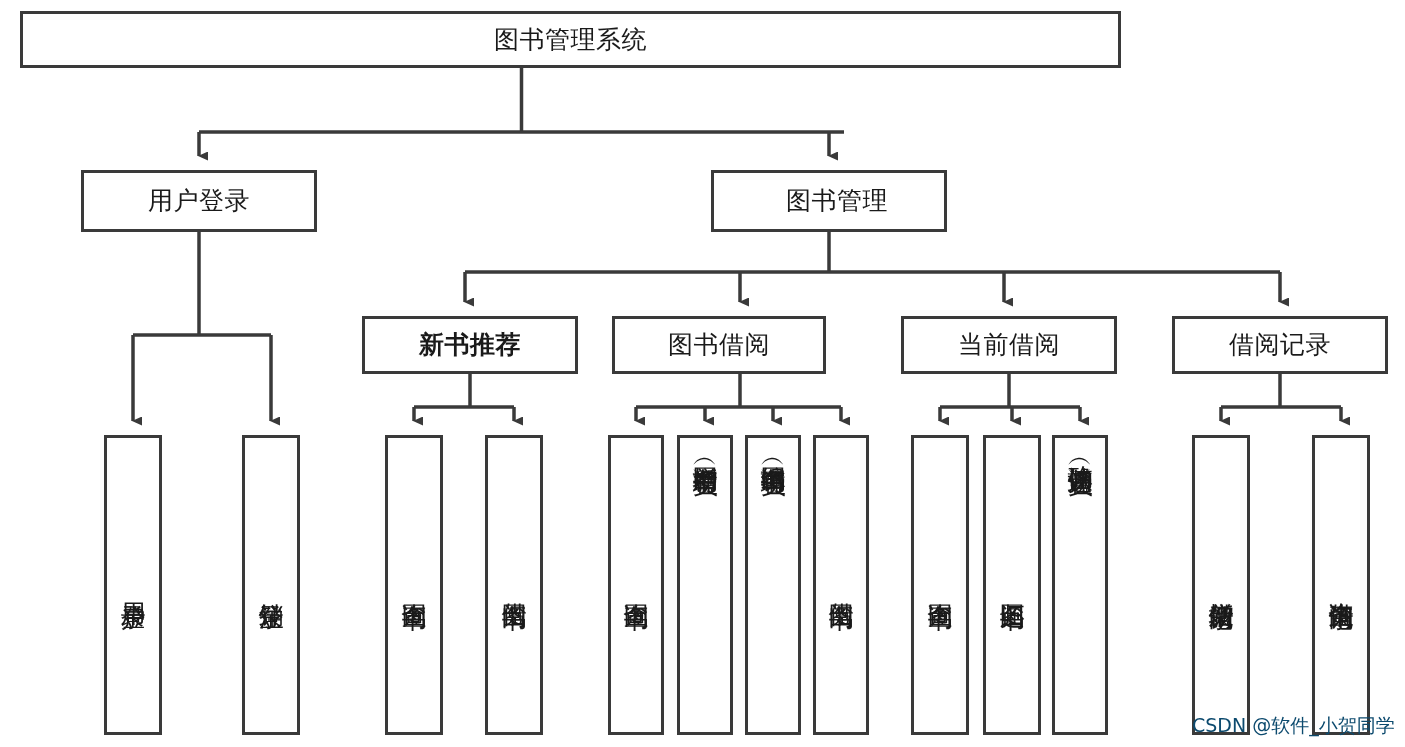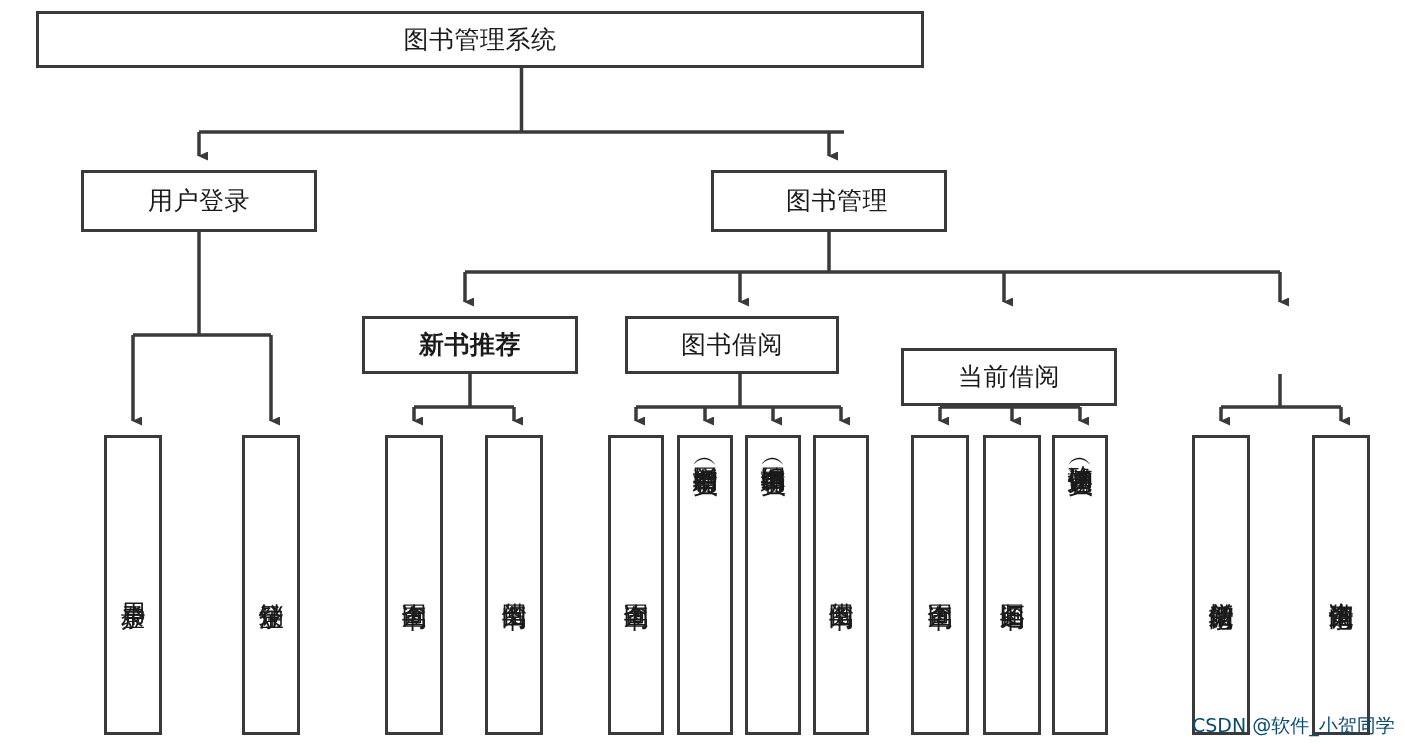--- a/index.html
+++ b/index.html
@@ -118,39 +118,42 @@
       <path d="M1012,407 L1012,421" marker-end="url(#arrowhead)"></path>
       <path d="M1080,407 L1080,421" marker-end="url(#arrowhead)"></path>
 
       <path d="M1280,374 L1280,407"></path>
       <path d="M1221,407 L1341,407"></path>
       <path d="M1221,407 L1221,421" marker-end="url(#arrowhead)"></path>
       <path d="M1341,407 L1341,421" marker-end="url(#arrowhead)"></path>
     </g>
   </svg>
 
-  <div class="node root" id="node-root" style="left: 20px; top: 11px; width: 888px; height: 57px; margin-left: 16px;">
+  <div class="node root" id="node-root" style="left: 20px; top: 11px; width: 1101px; height: 57px;">
     <span class="label-h">图书管理系统</span>
   </div>
 
   <div class="node" id="node-l2-0" style="left: 81px; top: 170px; width: 236px; height: 62px;">
     <span class="label-h">用户登录</span>
   </div>
   <div class="node" id="node-l2-1" style="left: 711px; top: 170px; width: 236px; height: 62px; padding-left: 16px;">
     <span class="label-h">图书管理</span>
   </div>
 
   <div class="node" id="node-l3-0" style="left: 362px; top: 316px; width: 216px; height: 58px; font-weight: bold;">
     <span class="label-h">新书推荐</span>
   </div>
-  <div class="node" id="node-l3-1" style="left: 625px; top: 316px; width: 214px; height: 58px;">
+  <div class="node" id="node-l3-1" style="left: 612px; top: 316px; width: 214px; height: 58px;">
     <span class="label-h">图书借阅</span>
   </div>
-  <div class="node" id="node-l3-2" style="left: 901px; top: 316px; width: 216px; height: 58px; margin-top: 32px;">
+  <div class="node" id="node-l3-2" style="left: 901px; top: 316px; width: 216px; height: 58px;">
     <span class="label-h">当前借阅</span>
+  </div>
+  <div class="node" id="node-l3-3" style="left: 1172px; top: 316px; width: 216px; height: 58px;">
+    <span class="label-h">借阅记录</span>
   </div>
 
   <div class="node leaf center-v" id="node-leaf-0" style="left: 104px; top: 435px; width: 58px; height: 300px;">
     <span class="label-v">用户登录</span>
   </div>
   <div class="node leaf center-v" id="node-leaf-1" style="left: 242px; top: 435px; width: 58px; height: 300px;">
     <span class="label-v">注销登录</span>
   </div>
   <div class="node leaf center-v" id="node-leaf-2" style="left: 385px; top: 435px; width: 58px; height: 300px;">
     <span class="label-v">查询图书</span>

